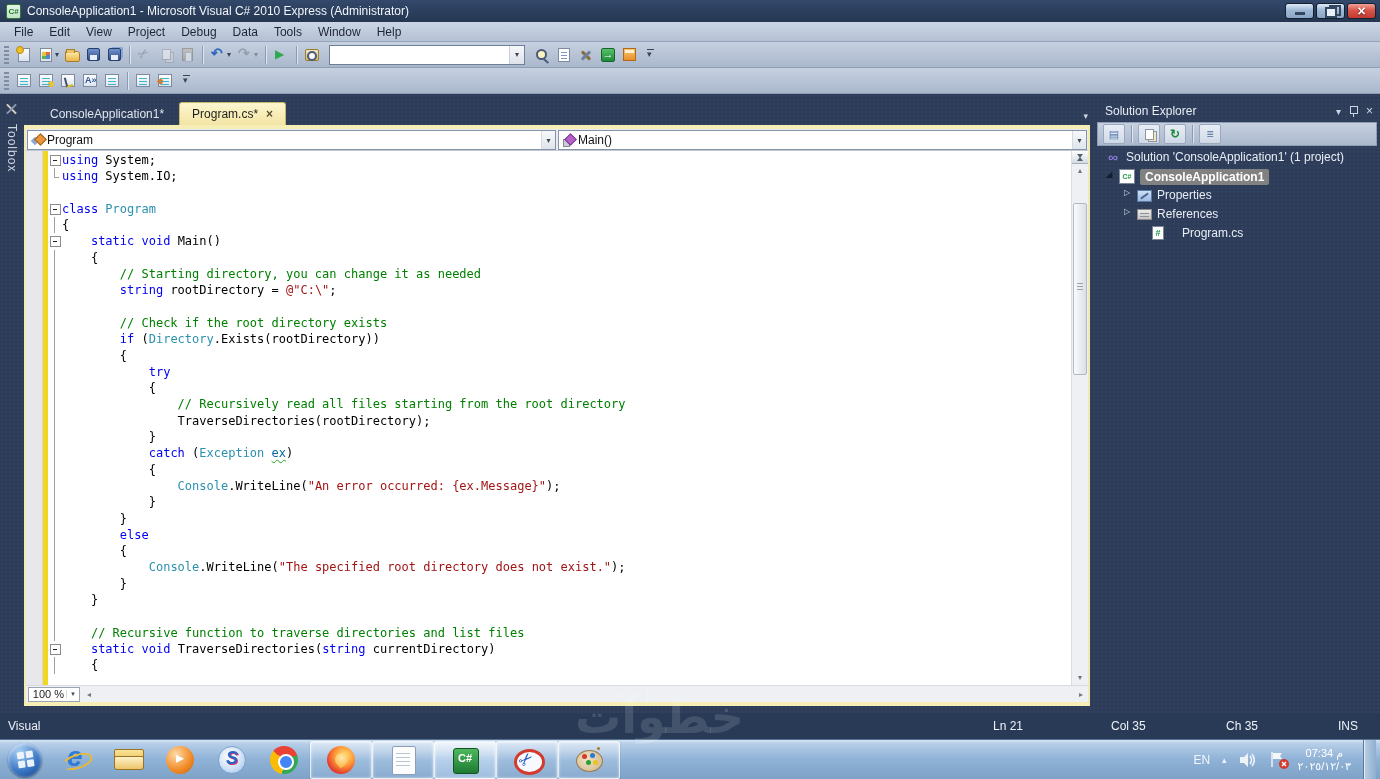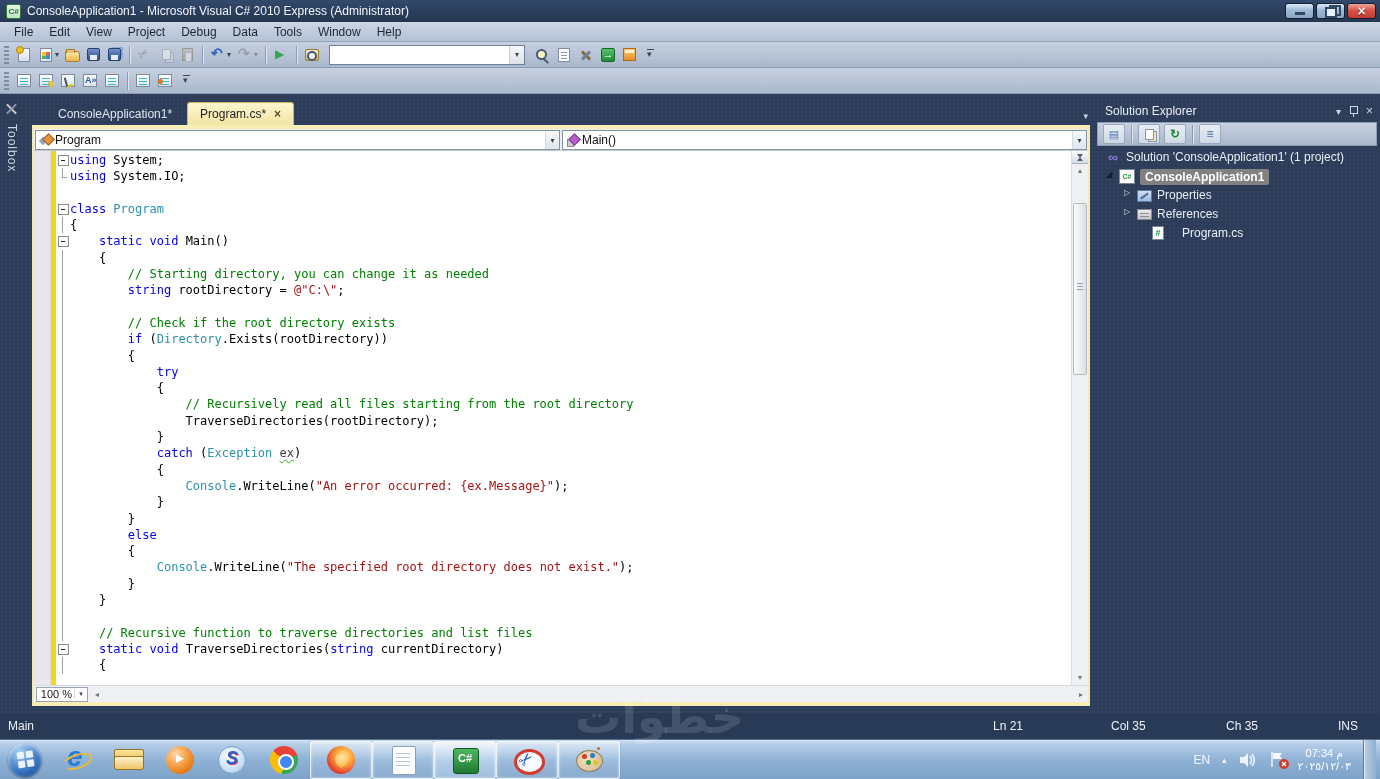--- a/index.html
+++ b/index.html
@@ -80,21 +80,21 @@
   
   .main { position:absolute; top:94px; left:0; right:0; bottom:66px; background:#2c3c59; display:flex; }
   .main::before { content:''; position:absolute; inset:0; background:radial-gradient(rgba(255,255,255,.035) 1px, transparent 1px); background-size:4px 4px; pointer-events:none; }
 
   .toolbox-strip { width:23px; flex:none; display:flex; flex-direction:column; align-items:center; padding-top:8px; color:#d4dbe6; position:relative; z-index:1; }
   .toolbox-tools-icon { width:14px; height:14px; position:relative; margin-bottom:8px; }
   .toolbox-tools-icon::before { content:''; position:absolute; left:0; top:6px; width:13px; height:2px; background:#d8d0c0; transform:rotate(45deg); }
   .toolbox-tools-icon::after { content:''; position:absolute; left:0; top:6px; width:13px; height:2px; background:#8898b0; transform:rotate(-45deg); }
   .toolbox-label { writing-mode:vertical-rl; font-size:12px; letter-spacing:1px; color:#cfd6e2; }
 
-  .editor-col { flex:1; display:flex; flex-direction:column; margin:6px 7px 7px 9px; position:relative; z-index:1; min-width:0; }
+  .editor-col { flex:1; display:flex; flex-direction:column; margin:6px 7px 7px 1px; position:relative; z-index:1; min-width:0; }
 
   
   .tab-row { height:25px; display:flex; align-items:flex-end; padding-left:14px; position:relative; }
   .doc-tab { height:23px; display:flex; align-items:center; padding:0 12px; margin-right:3px; color:#dfe4ec; border-radius:3px 3px 0 0; }
   .doc-tab.active { background:linear-gradient(#fdf6d0,#f3e5a4); color:#1e1e1e; border:1px solid #c8b868; border-bottom:none; }
   .tab-close { margin-left:8px; color:#5a5030; font-weight:bold; font-size:12px; line-height:10px; }
   .doc-list-chevron { position:absolute; right:2px; bottom:4px; color:#cfd6e2; font-size:9px; }
 
   
   .doc-frame { flex:1; display:flex; flex-direction:column; border:2px solid #f3eab0; border-top:4px solid #f6eeb4; border-bottom:4px solid #f6eeb4; background:#fff; min-height:0; }
@@ -116,21 +116,21 @@
   .code-pane { flex:1; background:#fff; overflow:hidden; padding-top:1px; min-width:0; }
   .code-line { display:flex; height:16.3px; }
   .fold-cell { width:14px; flex:none; position:relative; }
   .fold-cell.g-line::before { content:''; position:absolute; left:6px; top:0; bottom:0; width:1px; background:#a0a0a0; }
   .fold-cell.g-end::before { content:''; position:absolute; left:6px; top:0; height:9px; width:1px; background:#a0a0a0; }
   .fold-cell.g-end::after { content:''; position:absolute; left:6px; top:9px; width:5px; height:1px; background:#a0a0a0; }
   .fold-cell.g-box::before { content:''; position:absolute; left:2px; top:3px; width:9px; height:9px; border:1px solid #8c8c8c; background:#fff; }
   .fold-cell.g-box::after { content:''; position:absolute; left:4.5px; top:8px; width:4px; height:1px; background:#222; }
   pre.line-text { font-family:"DejaVu Sans Mono",monospace; font-size:12px; line-height:16.3px; white-space:pre; }
   .tk-p { color:#000; } .tk-k { color:#0000ee; } .tk-t { color:#2b91af; } .tk-c { color:#008000; } .tk-s { color:#a31515; }
-  .tk-w { color:#404040; text-decoration:underline wavy #2aa52a; text-decoration-thickness:1px; text-underline-offset:2px; }
+  .tk-w { color:#0369a1; text-decoration:underline wavy #2aa52a; text-decoration-thickness:1px; text-underline-offset:2px; }
 
   
   .vscroll { width:17px; flex:none; background:#eef0f3; border-left:1px solid #d8dbe0; display:flex; flex-direction:column; }
   .vs-splitter { height:13px; background:linear-gradient(#fcfdfe,#d5dbe3); border-bottom:1px solid #a8b0bc; position:relative; }
   .vs-splitter::before { content:''; position:absolute; left:5px; top:3px; border:3px solid transparent; border-bottom:4px solid #55606e; }
   .vs-splitter::after { content:''; position:absolute; left:5px; bottom:2px; border:3px solid transparent; border-top:4px solid #55606e; }
   .vs-arrow { height:14px; text-align:center; font-size:8px; color:#6b7787; line-height:14px; }
   .vs-track { flex:1; position:relative; }
   .vs-thumb { position:absolute; left:1px; right:1px; top:5%; height:35%; background:linear-gradient(90deg,#fafbfc,#dce0e6); border:1px solid #b4bac4; border-radius:2px; }
   .vs-thumb::after { content:''; position:absolute; left:3px; right:3px; top:48%; height:1px; background:#9aa2ae; box-shadow:0 3px 0 #9aa2ae, 0 -3px 0 #9aa2ae; }
@@ -581,21 +581,21 @@
         <div class="tree-row" style="padding-left: 20px; gap: 13px;">
           <span class="tree-arrow none"></span>
           <span class="tree-icon icon-csfile"></span>
           <span class="tree-label">Program.cs</span>
         </div>
       </div>
   </div>
 </div>
 
 <div class="statusbar">
-  <span class="sb-ready">Main</span>
+  <span class="sb-ready">Visual</span>
   <span class="sb-ln">Ln 21</span>
   <span class="sb-col">Col 35</span>
   <span class="sb-ch">Ch 35</span>
   <span class="sb-ins">INS</span>
 </div>
 
 <div class="taskbar">
   <div class="start-button-orb"></div>
   <div class="tb-apps">
       <div class="tb-app">

